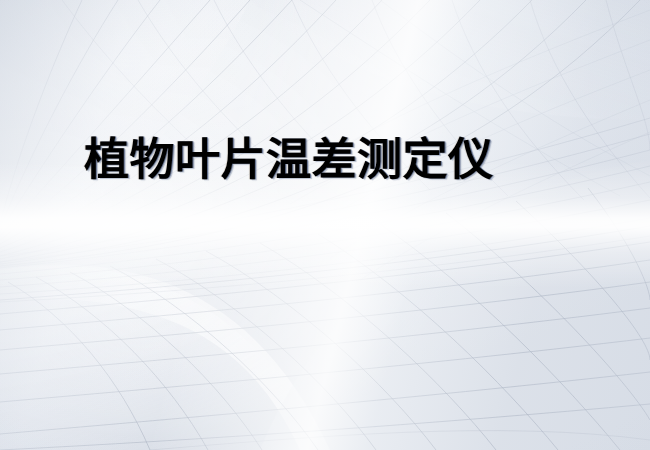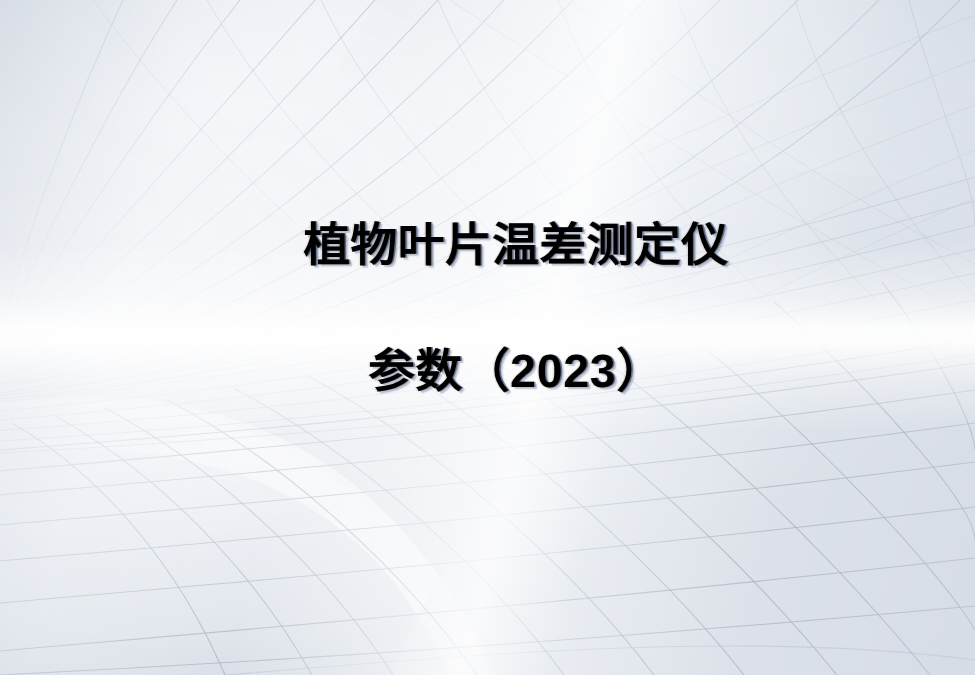--- a/index.html
+++ b/index.html
@@ -77,32 +77,31 @@
 
   
   .title-block {
     position: absolute;
     left: 84px;
     top: 122px;
     width: 520px;
   }
 
   .title-line {
-    font-family: Liberation Sans, sans-serif;
+    font-family: Liberation Mono, monospace;
     font-weight: 700;
-    font-size: 31px;
+    font-size: 45px;
     line-height: 84px;
     letter-spacing: 0.5px;
     color: #000000;
     white-space: nowrap;
     text-shadow:
        1px 0 0 rgba(30,46,86,0.55),
        2px 1px 1px rgba(40,58,100,0.30),
       -1px 0 0 rgba(120,70,20,0.12);
-    text-align: center;
   }
 </style>
 </head>
 <body>
 
 <div class="banner">
 
   <div class="bg-layer bg-base"></div>
 
   <svg class="bg-layer bg-mesh" viewBox="0 0 650 450" preserveAspectRatio="none" aria-hidden="true">
@@ -216,16 +215,15 @@
   </svg>
 
   <div class="bg-layer bg-sheen"></div>
 
   <div class="bg-layer bg-hband"></div>
 
   <div class="bg-layer bg-vignette"></div>
 
   <div class="title-block">
     <div class="title-line">植物叶片温差测定仪</div>
-    <div class="title-line">参数（2023）</div>
   </div>
 
 </div>
 
 </body></html>

